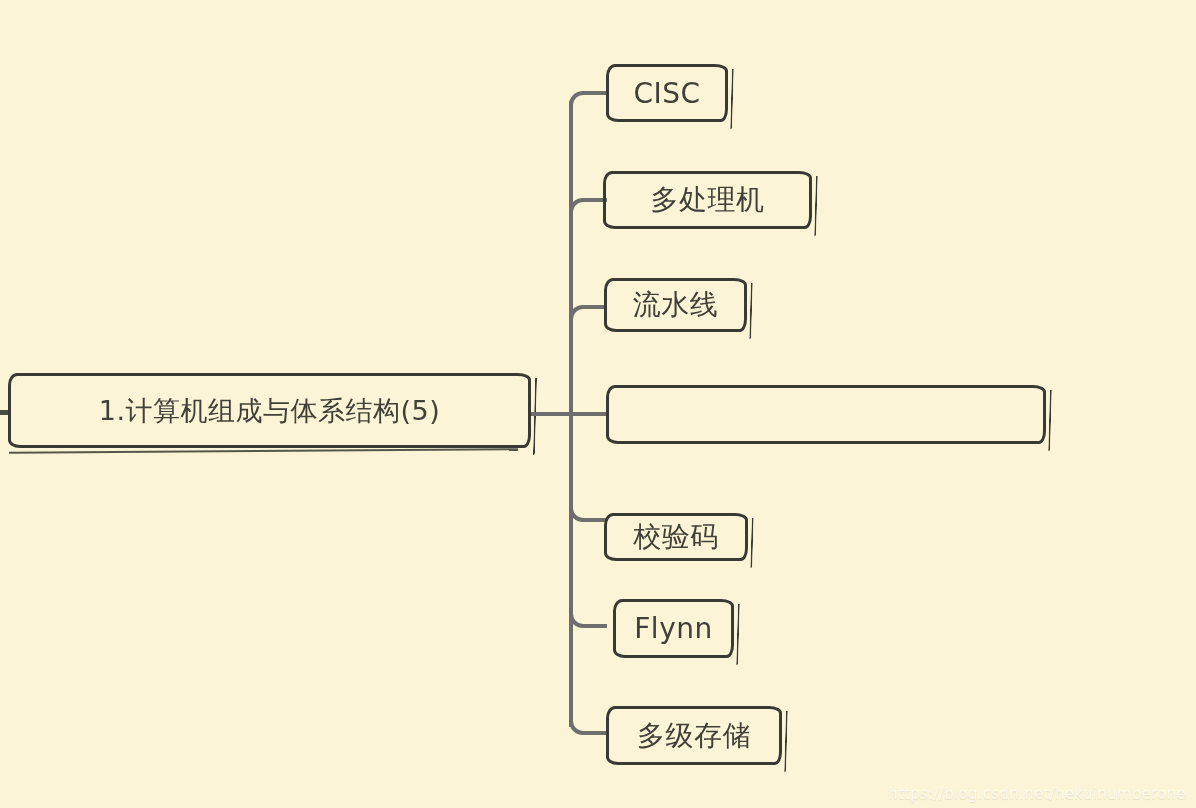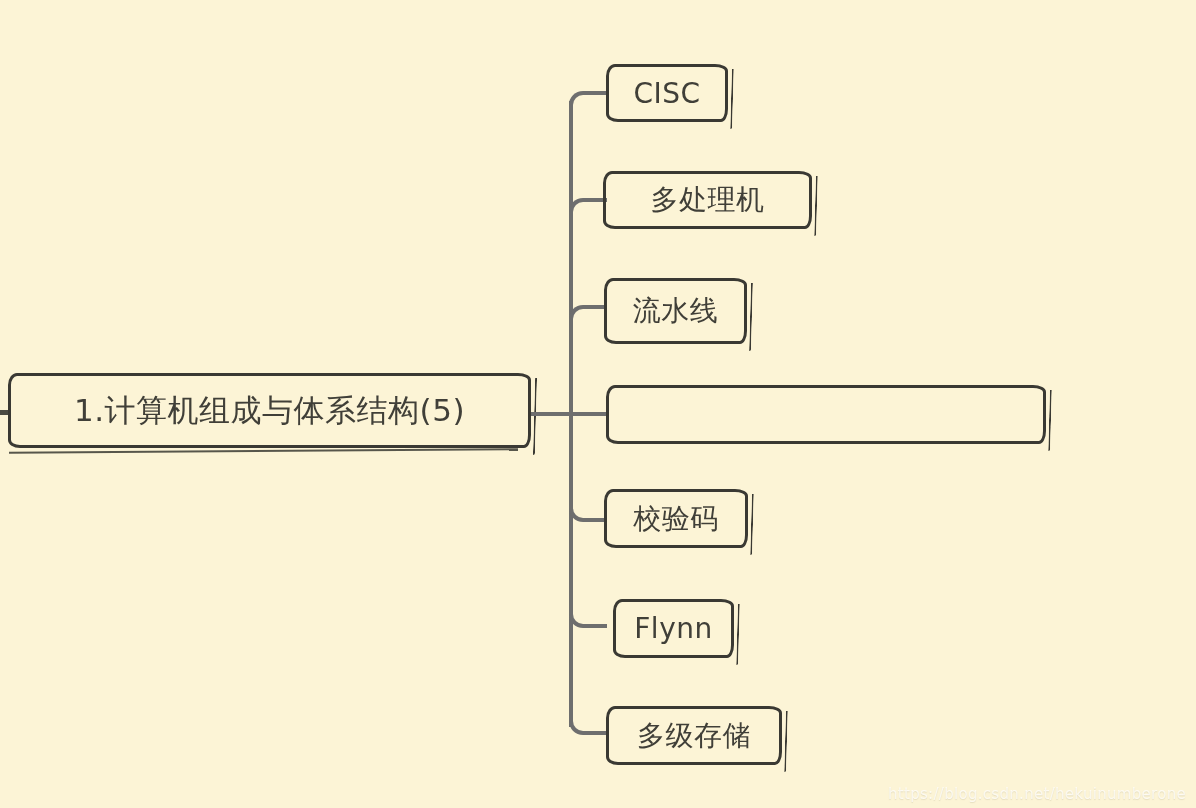--- a/index.html
+++ b/index.html
@@ -63,21 +63,21 @@
   }
   .node .dstroke2 {
     position: absolute;
     left: -2px;
     right: 10px;
     bottom: -7px;
     height: 0;
     border-bottom: 2.5px solid rgba(58,57,51,0.85);
     transform: rotate(-0.4deg);
   }
-  .node.root { font-size: 31px; }
+  .node.root { font-size: 27px; }
 
   
   .watermark {
     position: absolute;
     right: 10px;
     bottom: 5px;
     font-size: 15px;
     color: rgba(255, 255, 255, 0.72);
     text-shadow: 0 1px 1px rgba(190, 180, 150, 0.35);
     letter-spacing: 0.3px;
@@ -111,30 +111,30 @@
   <div class="node" style="left:606px; top:64px; width:122px; height:58px">
     <span class="dstroke"></span>
     <span class="label">CISC</span>
   </div>
 
   <div class="node" style="left:603px; top:171px; width:209px; height:58px">
     <span class="dstroke"></span>
     <span class="label">多处理机</span>
   </div>
 
-  <div class="node" style="left:604px; top:278px; width:143px; height:66px">
+  <div class="node" style="left:604px; top:278px; width:143px; height:54px">
     <span class="dstroke"></span>
     <span class="label">流水线</span>
   </div>
 
   <div class="node" style="left:606px; top:385px; width:440px; height:59px">
     <span class="dstroke"></span>
   </div>
 
-  <div class="node" style="left:604px; top:489px; width:144px; height:59px">
+  <div class="node" style="left:604px; top:513px; width:144px; height:48px">
     <span class="dstroke"></span>
     <span class="label">校验码</span>
   </div>
 
   <div class="node" style="left:613px; top:599px; width:121px; height:59px">
     <span class="dstroke"></span>
     <span class="label">Flynn</span>
   </div>
 
   <div class="node" style="left:606px; top:706px; width:176px; height:59px">

